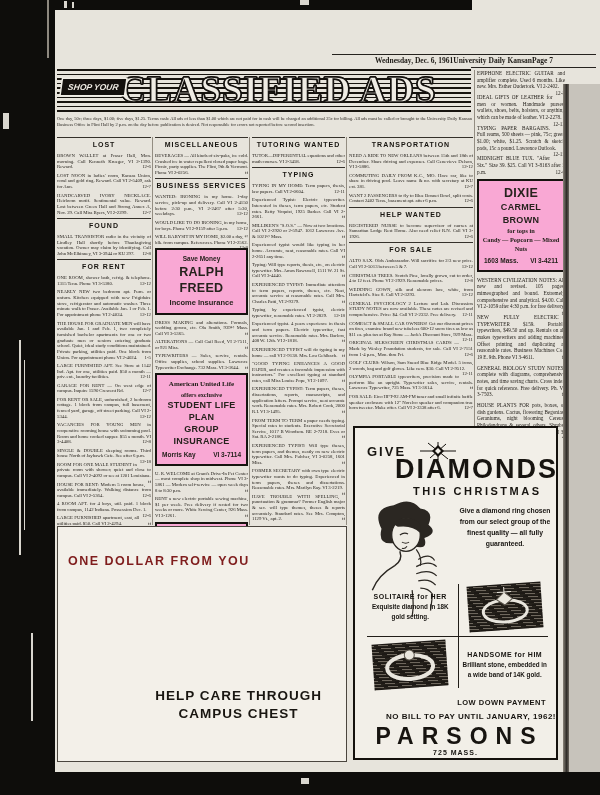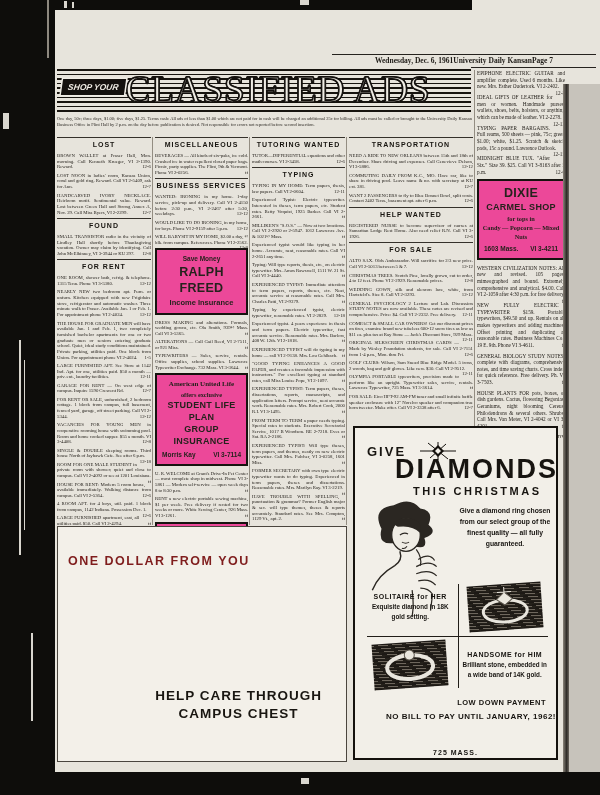--- a/index.html
+++ b/index.html
@@ -14,35 +14,35 @@
   .bottom-band{position:absolute;left:0;top:772px;width:600px;height:23px;background:#0e0d0b;z-index:8}
   .right-shade{position:absolute;left:568px;top:84px;width:32px;height:688px;background:#c7c3bb;z-index:5}
   .edge-line{position:absolute;left:563px;top:84px;width:6px;height:688px;background:linear-gradient(90deg,#8a847a,#2e2b27 60%,#6b665e);z-index:5}
   .mark{position:absolute;background:#d9d6cf;z-index:9}
 
   
   .header-row{position:absolute;left:332px;top:54px;width:264px;display:flex;justify-content:center;align-items:center;border-top:1px solid #25221e;border-bottom:1px solid #25221e;padding:2px 3px;font:bold 7.5px/1 "Liberation Serif",serif;color:#1d1a16;z-index:2}
 
   
   .masthead{position:absolute;left:57px;top:66px;width:414px;height:46px;background:repeating-linear-gradient(0deg,#17140f 0px,#17140f 1.7px,#e7e4dc 1.7px,#e7e4dc 4.6px);display:flex;align-items:center;justify-content:center;z-index:2}
-  .masthead-title{font-family:"Liberation Serif",serif;font-weight:400;font-size:37px;letter-spacing:1px;color:#efece4;-webkit-text-stroke:1.4px #14110e;text-shadow:-1px 0 #14110e,1px 0 #14110e,0 -1px #14110e,0 1px #14110e;white-space:nowrap;padding-left:28px}
+  .masthead-title{font-family:"Liberation Serif",serif;font-weight:700;font-size:37px;letter-spacing:1px;color:#efece4;-webkit-text-stroke:1.4px #14110e;text-shadow:-1px 0 #14110e,1px 0 #14110e,0 -1px #14110e,0 1px #14110e;white-space:nowrap;padding-left:28px}
   .kicker{position:absolute;left:5px;top:13px;background:#14110e;color:#f1eee6;font:bold italic 8.5px "Liberation Sans",sans-serif;padding:3px 6px;transform:skew(-8deg);box-shadow:0 0 0 1.5px #efece4;white-space:nowrap}
 
   .terms{position:absolute;left:57px;top:116px;width:415px;font-size:4.5px;line-height:1.35;text-align:justify;color:#2c2823;z-index:2}
 
   
   .col{position:absolute;overflow:hidden;color:#26221d;z-index:2}
   .col-heading{font:bold 7px/1 "Liberation Sans",sans-serif;letter-spacing:1px;text-align:center;border-top:1px solid #35312b;padding:3px 0 2.5px;margin-bottom:2.5px;color:#17140f}
   .ad{font-size:4.8px;line-height:1.18;text-align:justify;margin:0 0 2.8px;word-spacing:-.2px}
   .col5 .ad{font-size:5.2px;line-height:1.28;margin-bottom:4px}
   .tag{float:right;padding-left:3px}
   .vrule{position:absolute;width:1px;background:#938d82;z-index:1}
 
   
-  .box{border:2px solid #16130f;margin:3px 0 5px;padding:4px 3px;text-align:center;background:#ec4899}
+  .box{border:2px solid #16130f;margin:3px 0 5px;padding:4px 3px;text-align:center;background:#f9a8d4}
   .bx-small{font:bold 6.5px/1.5 "Liberation Sans",sans-serif}
   .bx-big{font:bold 12.5px/1.3 "Liberation Sans",sans-serif;letter-spacing:.3px}
   .bx-med{font:bold 7.5px/1.6 "Liberation Sans",sans-serif}
   .bx-title{font:bold 9px/1.35 "Liberation Sans",sans-serif;letter-spacing:.3px}
   .bx-serif{font:bold 7px/1.5 "Liberation Serif",serif}
   .bx-serif-sm{font:bold 6.3px/1.45 "Liberation Serif",serif}
   .bx-serif-b{font:bold 6.3px/1.5 "Liberation Serif",serif}
   .bx-footer{display:flex;justify-content:space-between;font:bold 6.5px/1.7 "Liberation Sans",sans-serif;padding:0 2px;margin-top:1px}
 
   
@@ -184,21 +184,21 @@
       <p class="ad"><span>OLYMPIA PORTABLE typewriters, precision made to perform like an upright. Typewriter sales, service, rentals. Lawrence Typewriter, 725 Mass. VI 3-3614. </span><span class="tag">tf</span></p>
       <p class="ad"><span>FOR SALE: Eico HFT-92 AM-FM tuner and small infinite baffle speaker enclosure with 12" Norelco speaker and companion true horn tweeter. Make offer. Call VI 2-3338 after 6. </span><span class="tag">12-7</span></p>
     </div>
   <div class="col col5" style="left:477px;top:70px;width:88px;height:368px">
       <p class="ad"><span>EPIPHONE ELECTRIC GUITAR and amplifier complete. Used 6 months. Like new. Mrs. Esther Oudertork. VI 2-2402. </span><span class="tag">12-8</span></p>
       <p class="ad"><span>IDEAL GIFTS OF LEATHER for men or women. Handmade purses, wallets, shoes, belts, holsters, or anything which can be made of leather. VI 2-2278. </span><span class="tag">12-13</span></p>
       <p class="ad"><span>TYPING PAPER BARGAINS. Full reams, 500 sheets — pink, 75c; green $1.00; white, $1.25. Scratch &amp; sketch pads, 15c a pound. Lawrence Outlook. </span><span class="tag">12-15</span></p>
       <p class="ad"><span>MIDNIGHT BLUE TUX. "After Six." Size 39. $25. Call VI 3-8163 after 5 p.m. </span><span class="tag">12-6</span></p>
       <div class="box">
         <div class="bx-big">DIXIE</div>
-        <div class="bx-title">CARMEL SHOP</div>
+        <div class="bx-title">CARMEL BROWN</div>
         <div class="bx-serif-sm">for tops in</div>
         <div class="bx-serif-b">Candy — Popcorn — Mixed Nuts</div>
         <div class="bx-footer">
           <span>1603 Mass.</span>
           <span>VI 3-4211</span>
         </div>
       </div>
       <p class="ad"><span>WESTERN CIVILIZATION NOTES: All new and revised. 105 pages, mimeographed and bound. Extremely comprehensive and analytical. $4.00. Call VI 2-1059 after 4:30 p.m. for free delivery. </span><span class="tag">tf</span></p>
       <p class="ad"><span>NEW FULLY ELECTRIC TYPEWRITER $159. Portable typewriters, $49.50 and up. Rentals on all makes typewriters and adding machines. Offset printing and duplicating at reasonable rates. Business Machines Co., 19 E. 9th. Phone VI 3-4611. </span><span class="tag">tf</span></p>
       <p class="ad"><span>GENERAL BIOLOGY STUDY NOTES, complete with diagrams, comprehensive notes, and time saving charts. Cross index for quick reference. Free delivery. Ph. VI 3-7503. </span><span class="tag">tf</span></p>
@@ -266,20 +266,21 @@
           </svg>
         </div>
       </div>
       <div class="d-cell c11">
         <div class="d-h">HANDSOME for HIM</div>
         <div class="d-t">Brilliant stone, embedded in a wide band of 14K gold.</div>
       </div>
     </div>
     <div class="d-low">LOW DOWN PAYMENT</div>
     <div class="d-nobill">NO BILL TO PAY UNTIL JANUARY, 1962!</div>
+    <div class="d-store">PARSONS</div>
     <div class="d-addr">725 MASS.</div>
   </div>
 
   <div class="right-shade"></div>
   <div class="edge-line"></div>
   <div class="left-band"></div>
   <div class="top-band"></div>
   <div class="bottom-band"></div>
   <div class="mark" style="left:64px;top:1px;width:3px;height:7px"></div>
   <div class="mark" style="left:72px;top:2px;width:2px;height:6px"></div>

